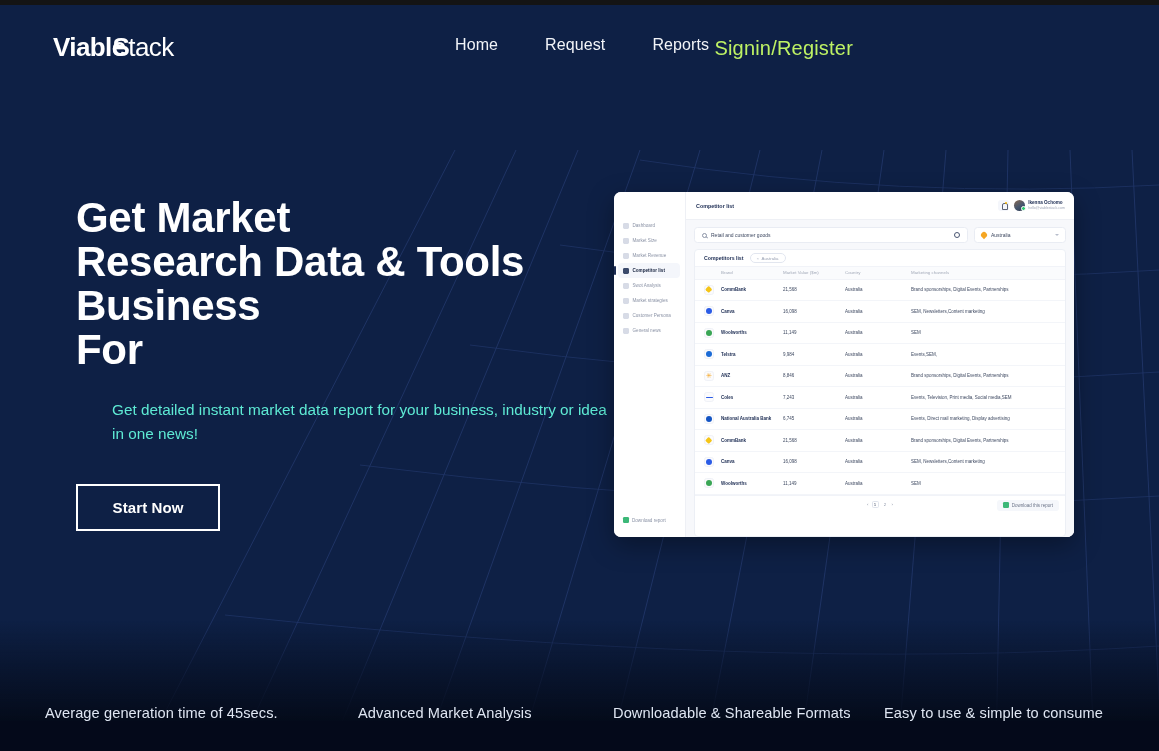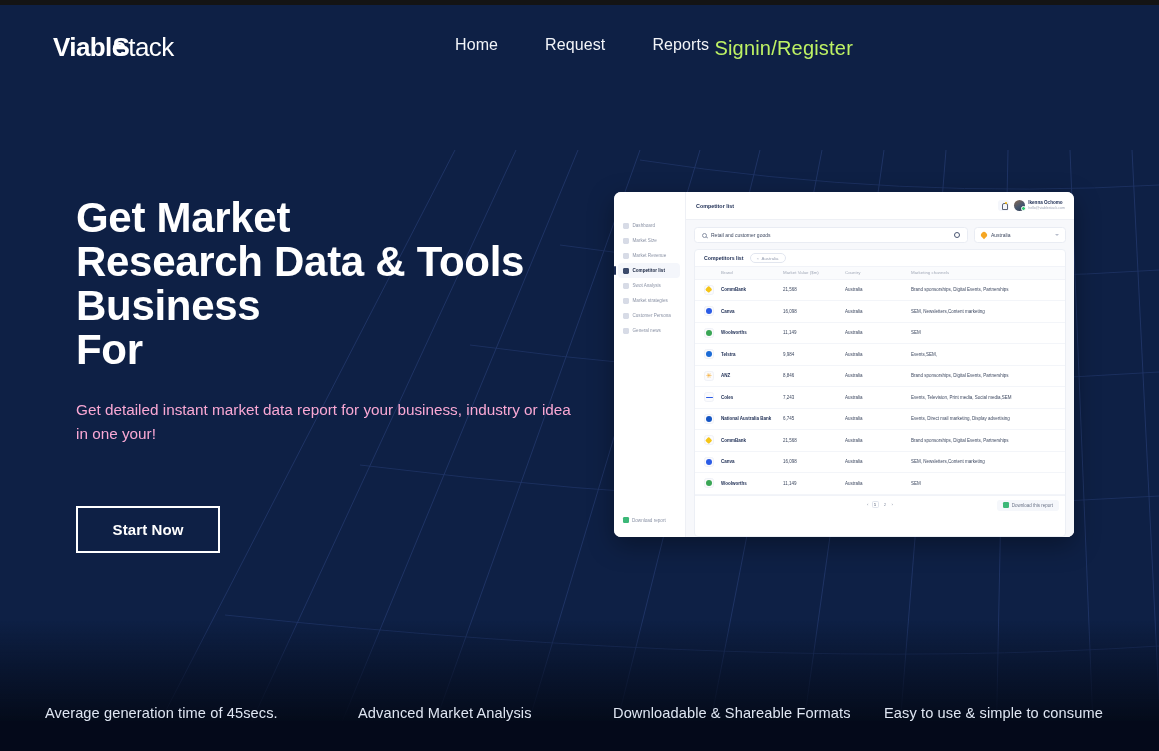--- a/index.html
+++ b/index.html
@@ -79,28 +79,29 @@
   .hero-title {
     color: #ffffff;
     font-size: 42px;
     font-weight: 700;
     line-height: 44px;
     letter-spacing: -0.3px;
   }
   .hero-title span { display: block; }
   .hero-sub {
     margin-top: 26px;
-    color: #f9a8d4;
+    color: #5eead4;
     font-size: 15.3px;
     line-height: 24px;
     width: 500px;
+    margin-left: 36px;
   }
   .hero-sub .l2 { display: block; }
   .cta {
-    margin-top: 60px;
+    margin-top: 38px;
     display: inline-block;
     width: 144px; height: 47px;
     line-height: 43px; text-align: center;
     border: 2px solid #ffffff;
     background: transparent;
     color: #ffffff; font-size: 15px; font-weight: 700;
     cursor: pointer;
     letter-spacing: 0.1px;
   }
 
@@ -352,21 +353,21 @@
 
   <section class="hero-left">
     <h1 class="hero-title">
       <span>Get Market</span>
       <span>Research Data &amp; Tools</span>
       <span>Business</span>
       <span>For</span>
     </h1>
     <p class="hero-sub">
       <span>Get detailed instant market data report for your business, industry or idea</span>
-      <span class="l2">in one your!</span>
+      <span class="l2">in one news!</span>
     </p>
     <button class="cta">Start Now</button>
   </section>
 
   <div class="mock">
 
     <aside class="mock-side">
       <div class="ms-item">
         <span class="ms-ico"></span>
         <span>Dashboard</span>

